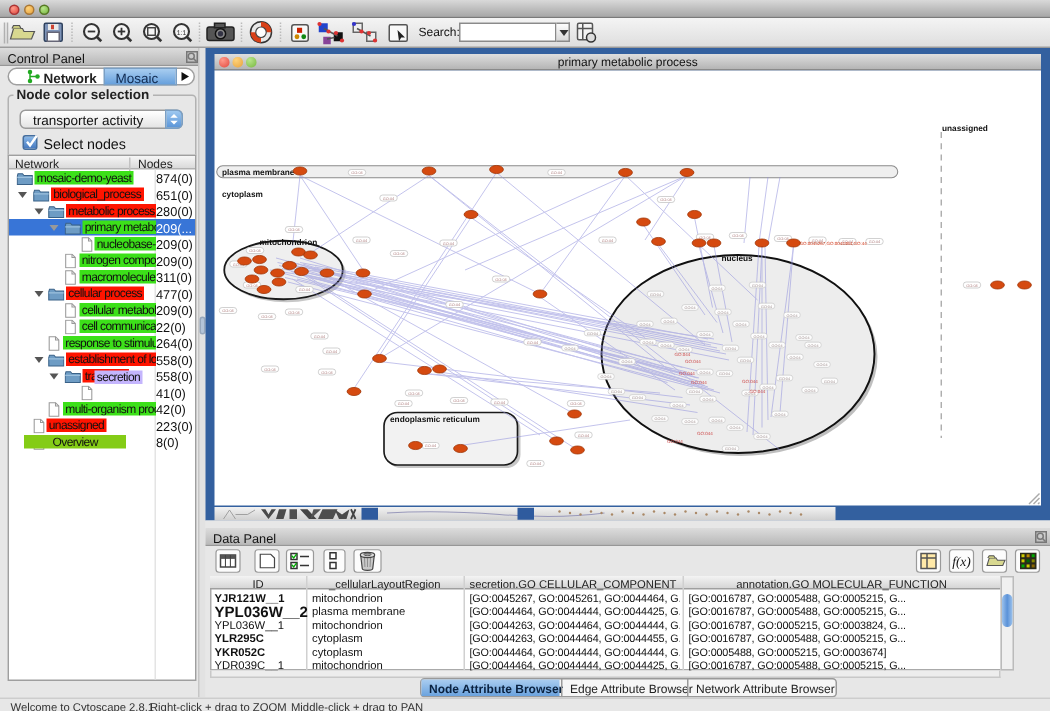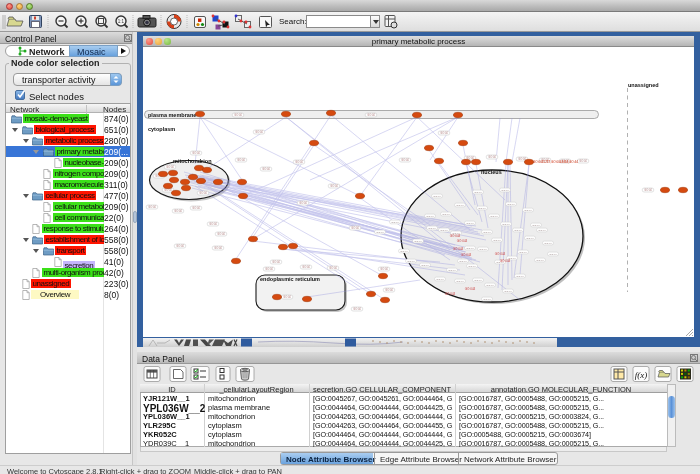--- a/index.html
+++ b/index.html
@@ -108,21 +108,21 @@
   </svg>
 <div class="abs" style="left:22px;top:75px;font-size:9px;color:#111">transporter activity</div>
 <div class="abs" style="left:15px;top:90px;width:10px;height:10px;background:linear-gradient(#8ab8e8,#4579c0);border:1px solid #456e9e;border-radius:2px"></div>
 <svg class="abs" style="left:14px;top:87px" width="13" height="13" viewBox="0 0 13 13">
     <path d="M4 7.5 L6 10 L10.5 3.5" stroke="#fff" stroke-width="1.6" fill="none"></path>
   </svg>
 <div class="abs" style="left:29px;top:91px;font-size:9.5px;color:#111">Select nodes</div>
 <div class="abs" style="left:5px;top:103px;width:126px;height:351px;background:#fff;border:1px solid #9f9f9f"></div>
 <div class="abs" style="left:6px;top:104px;width:124px;height:9px;background:linear-gradient(#f6f6f6,#dadada);border-bottom:1px solid #b2b2b2">
 <div class="abs" style="left:4px;top:0.5px;font-size:8px;color:#222">Network</div>
-<div class="abs" style="left:80px;top:0.5px;font-size:8px;color:#222;border-left:1px solid #c2c2c2;padding-left:16px;height:9px">Nodes</div>
+<div class="abs" style="left:80px;top:0.5px;font-size:8px;color:#222;border-left:1px solid #c2c2c2;padding-left:5px;height:9px">Nodes</div>
 </div>
 <div class="abs" style="left:103px;top:113px;width:1px;height:340px;background:#e4e4e4"></div>
 <svg class="abs" style="left:11px;top:114.5px" width="11" height="9" viewBox="0 0 11 9">
     <path d="M0.5 2.5 L0.5 8 L10.5 8 L10.5 2 L5 2 L4 0.8 L1 0.8 Z" fill="#6e9cc4" stroke="#3a6288" stroke-width="0.7"></path>
     <path d="M0.5 3.2 L10.5 3.2" stroke="#9cc0dd" stroke-width="0.8"></path>
   </svg>
 <div class="abs" style="left:23px;top:114px;font-size:8px;letter-spacing:-0.4px;color:#111;background:#3ce019;padding:0 1.5px;white-space:nowrap;max-width:81px;overflow:hidden">mosaic-demo-yeast</div>
 <div class="abs" style="left:104px;top:114px;font-size:8.5px;color:#111">874(0)</div>
 <div class="abs" style="left:12px;top:128px;width:0;height:0;border-left:3.5px solid transparent;border-right:3.5px solid transparent;border-top:4.5px solid #555"></div>
 <svg class="abs" style="left:22px;top:125.5px" width="11" height="9" viewBox="0 0 11 9">
@@ -200,39 +200,39 @@
 <svg class="abs" style="left:43px;top:246.5px" width="11" height="9" viewBox="0 0 11 9">
     <path d="M0.5 2.5 L0.5 8 L10.5 8 L10.5 2 L5 2 L4 0.8 L1 0.8 Z" fill="#6e9cc4" stroke="#3a6288" stroke-width="0.7"></path>
     <path d="M0.5 3.2 L10.5 3.2" stroke="#9cc0dd" stroke-width="0.8"></path>
   </svg>
 <div class="abs" style="left:55px;top:246px;font-size:8px;letter-spacing:-0.4px;color:#111;background:#ff1400;padding:0 1.5px;white-space:nowrap;max-width:49px;overflow:hidden">transport</div>
 <div class="abs" style="left:104px;top:246px;font-size:8.5px;color:#111">558(0)</div>
 <svg class="abs" style="left:54px;top:257px" width="8" height="10" viewBox="0 0 8 10">
     <path d="M0.8 0.5 L5 0.5 L7.2 2.7 L7.2 9.5 L0.8 9.5 Z" fill="#fff" stroke="#999" stroke-width="0.7"></path>
     <path d="M5 0.5 L5 2.7 L7.2 2.7" fill="none" stroke="#999" stroke-width="0.7"></path>
   </svg>
-<div class="abs" style="left:63px;top:261px;font-size:8px;letter-spacing:-0.4px;color:#111;background:#c4b5fd;padding:0 1.5px;white-space:nowrap;max-width:41px;overflow:hidden">secretion</div>
+<div class="abs" style="left:63px;top:247px;font-size:8px;letter-spacing:-0.4px;color:#111;background:#c4b5fd;padding:0 1.5px;white-space:nowrap;max-width:41px;overflow:hidden">secretion</div>
 <div class="abs" style="left:104px;top:257px;font-size:8.5px;color:#111">41(0)</div>
 <svg class="abs" style="left:32px;top:268px" width="8" height="10" viewBox="0 0 8 10">
     <path d="M0.8 0.5 L5 0.5 L7.2 2.7 L7.2 9.5 L0.8 9.5 Z" fill="#fff" stroke="#999" stroke-width="0.7"></path>
     <path d="M5 0.5 L5 2.7 L7.2 2.7" fill="none" stroke="#999" stroke-width="0.7"></path>
   </svg>
 <div class="abs" style="left:42px;top:268px;font-size:8px;letter-spacing:-0.4px;color:#111;background:#3ce019;padding:0 1.5px;white-space:nowrap;max-width:62px;overflow:hidden">multi-organism process</div>
 <div class="abs" style="left:104px;top:268px;font-size:8.5px;color:#111">42(0)</div>
 <svg class="abs" style="left:22px;top:279px" width="8" height="10" viewBox="0 0 8 10">
     <path d="M0.8 0.5 L5 0.5 L7.2 2.7 L7.2 9.5 L0.8 9.5 Z" fill="#fff" stroke="#999" stroke-width="0.7"></path>
     <path d="M5 0.5 L5 2.7 L7.2 2.7" fill="none" stroke="#999" stroke-width="0.7"></path>
   </svg>
 <div class="abs" style="left:31px;top:279px;font-size:8px;letter-spacing:-0.4px;color:#111;background:#ff1400;padding:0 1.5px;white-space:nowrap;max-width:73px;overflow:hidden">unassigned</div>
 <div class="abs" style="left:104px;top:279px;font-size:8.5px;color:#111">223(0)</div>
 <svg class="abs" style="left:22px;top:290px" width="8" height="10" viewBox="0 0 8 10">
     <path d="M0.8 0.5 L5 0.5 L7.2 2.7 L7.2 9.5 L0.8 9.5 Z" fill="#fff" stroke="#999" stroke-width="0.7"></path>
     <path d="M5 0.5 L5 2.7 L7.2 2.7" fill="none" stroke="#999" stroke-width="0.7"></path>
   </svg>
-<div class="abs" style="left:31px;top:290px;font-size:8px;letter-spacing:-0.4px;color:#111;background:#fef9c3;padding:0 9px;white-space:nowrap;max-width:73px;overflow:hidden">Overview</div>
+<div class="abs" style="left:16px;top:290px;font-size:8px;letter-spacing:-0.4px;color:#111;background:#84cc16;padding:0 19px;white-space:nowrap;max-width:73px;overflow:hidden">Overview</div>
 <div class="abs" style="left:104px;top:290px;font-size:8.5px;color:#111">8(0)</div>
 <div class="abs" style="left:132.5px;top:211px;width:4px;height:12px;border-radius:2px;background:#b4c4d8;border:0.5px solid #98a8bc"></div>
 <div class="abs" style="left:137px;top:32px;width:563px;height:315px;background:#33609f"></div>
 <div class="abs" style="left:143px;top:36px;width:551px;height:11px;background:linear-gradient(#dedede,#b5b5b5);border-bottom:1px solid #8a8a8a">
 <div class="abs" style="left:3px;top:2px;width:6.5px;height:6.5px;border-radius:50%;background:radial-gradient(circle at 35% 30%,#ff9a8a,#e1493f)"></div>
 <div class="abs" style="left:12px;top:2px;width:6.5px;height:6.5px;border-radius:50%;background:radial-gradient(circle at 35% 30%,#ffd27a,#e8a33d)"></div>
 <div class="abs" style="left:21px;top:2px;width:6.5px;height:6.5px;border-radius:50%;background:radial-gradient(circle at 35% 30%,#b8e58a,#78b840)"></div>
 <div class="abs" style="left:0;top:1px;width:551px;text-align:center;font-size:8px;color:#111">primary metabolic process</div>
 </div>
 <div class="abs" style="left:143px;top:47px;width:551px;height:290px;background:#fff"></div>
@@ -651,21 +651,21 @@
 <div class="abs" style="left:455px;top:385px;width:212px;text-align:center;font-size:7.5px;color:#222;overflow:hidden;white-space:nowrap">annotation.GO MOLECULAR_FUNCTION</div>
 <div class="abs" style="left:667px;top:384px;width:1px;height:63px;background:#d0d0d0"></div>
 <div class="abs" style="left:143px;top:394px;font-size:7.5px;font-weight:bold;color:#111;white-space:nowrap">YJR121W__1</div>
 <div class="abs" style="left:208px;top:394px;font-size:7.5px;color:#111;white-space:nowrap">mitochondrion</div>
 <div class="abs" style="left:313px;top:394px;font-size:7.2px;letter-spacing:-0.1px;color:#111;white-space:nowrap;width:140px;overflow:hidden">[GO:0045267, GO:0045261, GO:0044464, G...</div>
 <div class="abs" style="left:459px;top:394px;font-size:7.2px;letter-spacing:-0.1px;color:#111;white-space:nowrap;width:205px;overflow:hidden">[GO:0016787, GO:0005488, GO:0005215, G...</div>
 <div class="abs" style="left:143px;top:403px;font-size:10px;font-weight:bold;color:#111;white-space:nowrap">YPL036W__2</div>
 <div class="abs" style="left:208px;top:403px;font-size:7.5px;color:#111;white-space:nowrap">plasma membrane</div>
 <div class="abs" style="left:313px;top:403px;font-size:7.2px;letter-spacing:-0.1px;color:#111;white-space:nowrap;width:140px;overflow:hidden">[GO:0044464, GO:0044444, GO:0044425, G...</div>
 <div class="abs" style="left:459px;top:403px;font-size:7.2px;letter-spacing:-0.1px;color:#111;white-space:nowrap;width:205px;overflow:hidden">[GO:0016787, GO:0005488, GO:0005215, G...</div>
-<div class="abs" style="left:143px;top:412px;font-size:7.5px;font-weight:bold;color:#111;white-space:nowrap">YPL036W__1</div>
+<div class="abs" style="left:143px;top:412px;font-size:7.5px;font-weight:normal;color:#111;white-space:nowrap">YPL036W__1</div>
 <div class="abs" style="left:208px;top:412px;font-size:7.5px;color:#111;white-space:nowrap">mitochondrion</div>
 <div class="abs" style="left:313px;top:412px;font-size:7.2px;letter-spacing:-0.1px;color:#111;white-space:nowrap;width:140px;overflow:hidden">[GO:0044263, GO:0044464, GO:0044444, G...</div>
 <div class="abs" style="left:459px;top:412px;font-size:7.2px;letter-spacing:-0.1px;color:#111;white-space:nowrap;width:205px;overflow:hidden">[GO:0016787, GO:0005215, GO:0003824, G...</div>
 <div class="abs" style="left:143px;top:421px;font-size:7.5px;font-weight:bold;color:#111;white-space:nowrap">YLR295C</div>
 <div class="abs" style="left:208px;top:421px;font-size:7.5px;color:#111;white-space:nowrap">cytoplasm</div>
 <div class="abs" style="left:313px;top:421px;font-size:7.2px;letter-spacing:-0.1px;color:#111;white-space:nowrap;width:140px;overflow:hidden">[GO:0044263, GO:0044464, GO:0044455, G...</div>
 <div class="abs" style="left:459px;top:421px;font-size:7.2px;letter-spacing:-0.1px;color:#111;white-space:nowrap;width:205px;overflow:hidden">[GO:0016787, GO:0005488, GO:0005215, G...</div>
 <div class="abs" style="left:143px;top:430px;font-size:7.5px;font-weight:bold;color:#111;white-space:nowrap">YKR052C</div>
 <div class="abs" style="left:208px;top:430px;font-size:7.5px;color:#111;white-space:nowrap">cytoplasm</div>
 <div class="abs" style="left:313px;top:430px;font-size:7.2px;letter-spacing:-0.1px;color:#111;white-space:nowrap;width:140px;overflow:hidden">[GO:0044464, GO:0044444, GO:0044444, G...</div>

